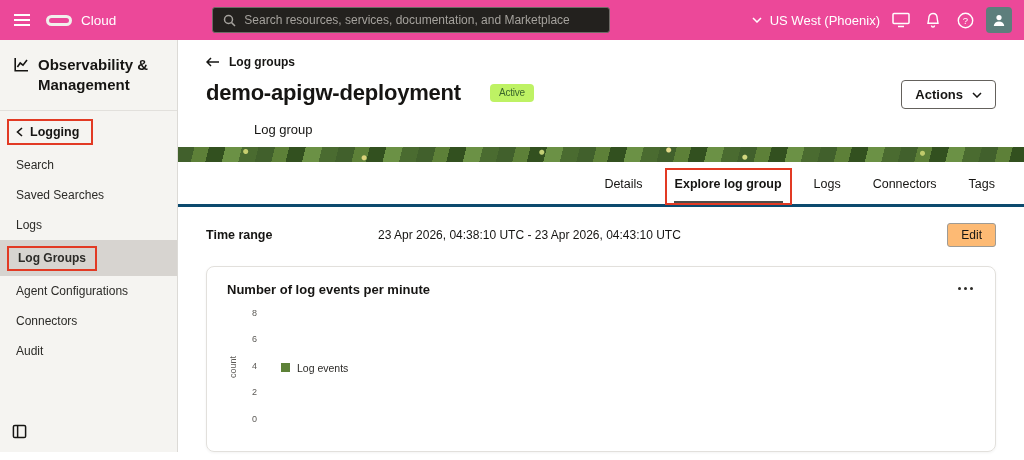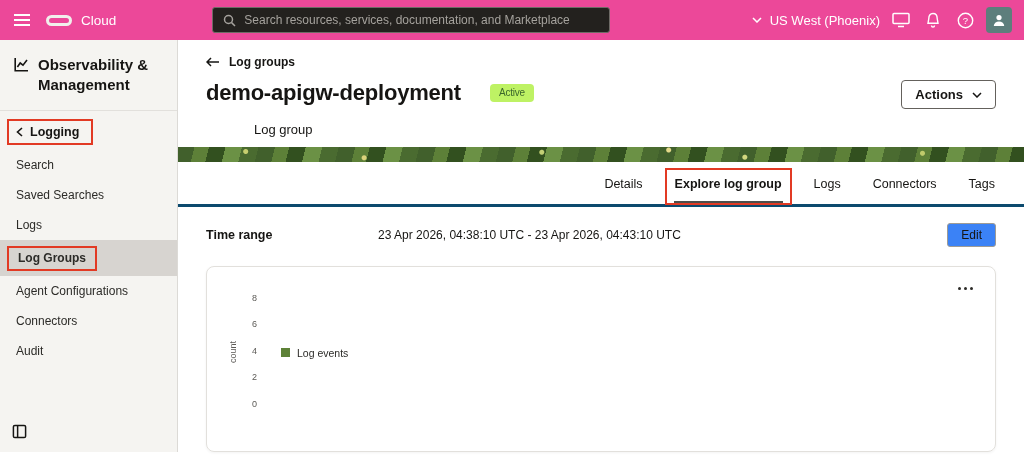--- a/index.html
+++ b/index.html
@@ -53,21 +53,21 @@
   }
 
   .tabs { display:flex; gap:30px; padding:13px 28px 0; border-bottom:3px solid #0c4a6e;justify-content:flex-end; }
   .tab { font-size:12.5px; padding:2px 1px 10px; border-bottom:3px solid transparent; cursor:pointer; position:relative; }
   .tab.selected { font-weight:bold; border-bottom-color:#4f4d49; }
   .tab .anno-abs { position:absolute; left:-9px; right:-9px; top:-7px; bottom:-4px; border:2px solid #e23a24; pointer-events:none; }
 
   .timerange { display:flex; align-items:center; padding:16px 28px 13px; }
   .tr-label { font-size:12.5px; font-weight:bold; width:172px; flex:none; }
   .tr-value { font-size:12px; }
-  .edit-btn { margin-left:auto; border:1px solid #9e9b95; background:#3b82f6; padding:4px 13px; font-size:12px; border-radius:3px; cursor:pointer; color:#161513; }
+  .edit-btn { margin-left:auto; border:1px solid #9e9b95; background:#fdba74; padding:4px 13px; font-size:12px; border-radius:3px; cursor:pointer; color:#161513; }
 
   
   .card { margin:6px 28px 0; border:1px solid #e2e0dc; border-radius:8px; padding:15px 20px 10px; height:200px; position:relative; box-shadow:0 1px 3px rgba(22,21,19,0.05); }
   .card-title { font-size:13px; font-weight:bold; }
   .card-menu { position:absolute; top:16px; right:20px; display:flex; gap:3px; cursor:pointer; padding:4px 2px; }
   .card-menu i { width:3px; height:3px; border-radius:50%; background:#2c2b28; display:block; }
   .chart-row { display:flex; align-items:flex-start; margin-top:17px; }
   .ylab { writing-mode:vertical-rl; transform:rotate(180deg); font-size:9px; color:#5b5955; height:106px; display:flex; align-items:center; justify-content:center; width:12px; }
   .y-axis { position:relative; width:24px; height:106px; flex:none; }
   .ytick { position:absolute; right:6px; font-size:9px; color:#5b5955; }
@@ -231,20 +231,21 @@
       <div class="tab"><span>Tags</span></div>
     </div>
 
     <div class="timerange">
       <span class="tr-label">Time range</span>
       <span class="tr-value">23 Apr 2026, 04:38:10 UTC - 23 Apr 2026, 04:43:10 UTC</span>
       <button class="edit-btn">Edit</button>
     </div>
 
     <section class="card">
+      <div class="card-title">Number of log events per minute</div>
       <div class="card-menu">
           <i></i>
           <i></i>
           <i></i>
         </div>
 
       <div class="chart-row">
         <div class="ylab">count</div>
         <div class="y-axis">
             <span class="ytick" style="bottom: -4px;">0</span>

